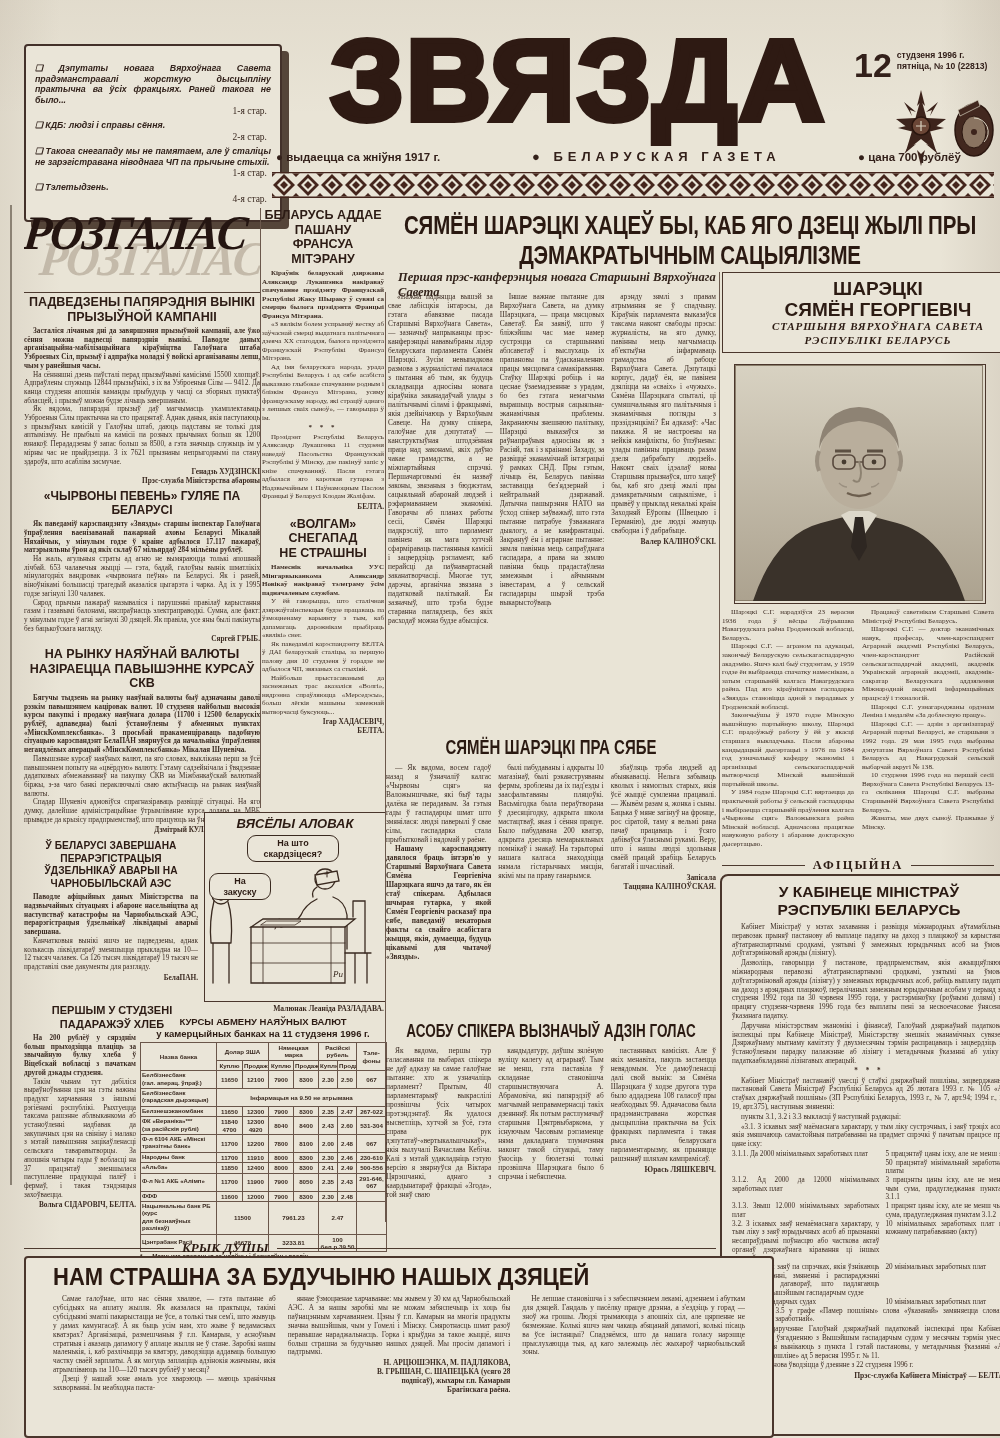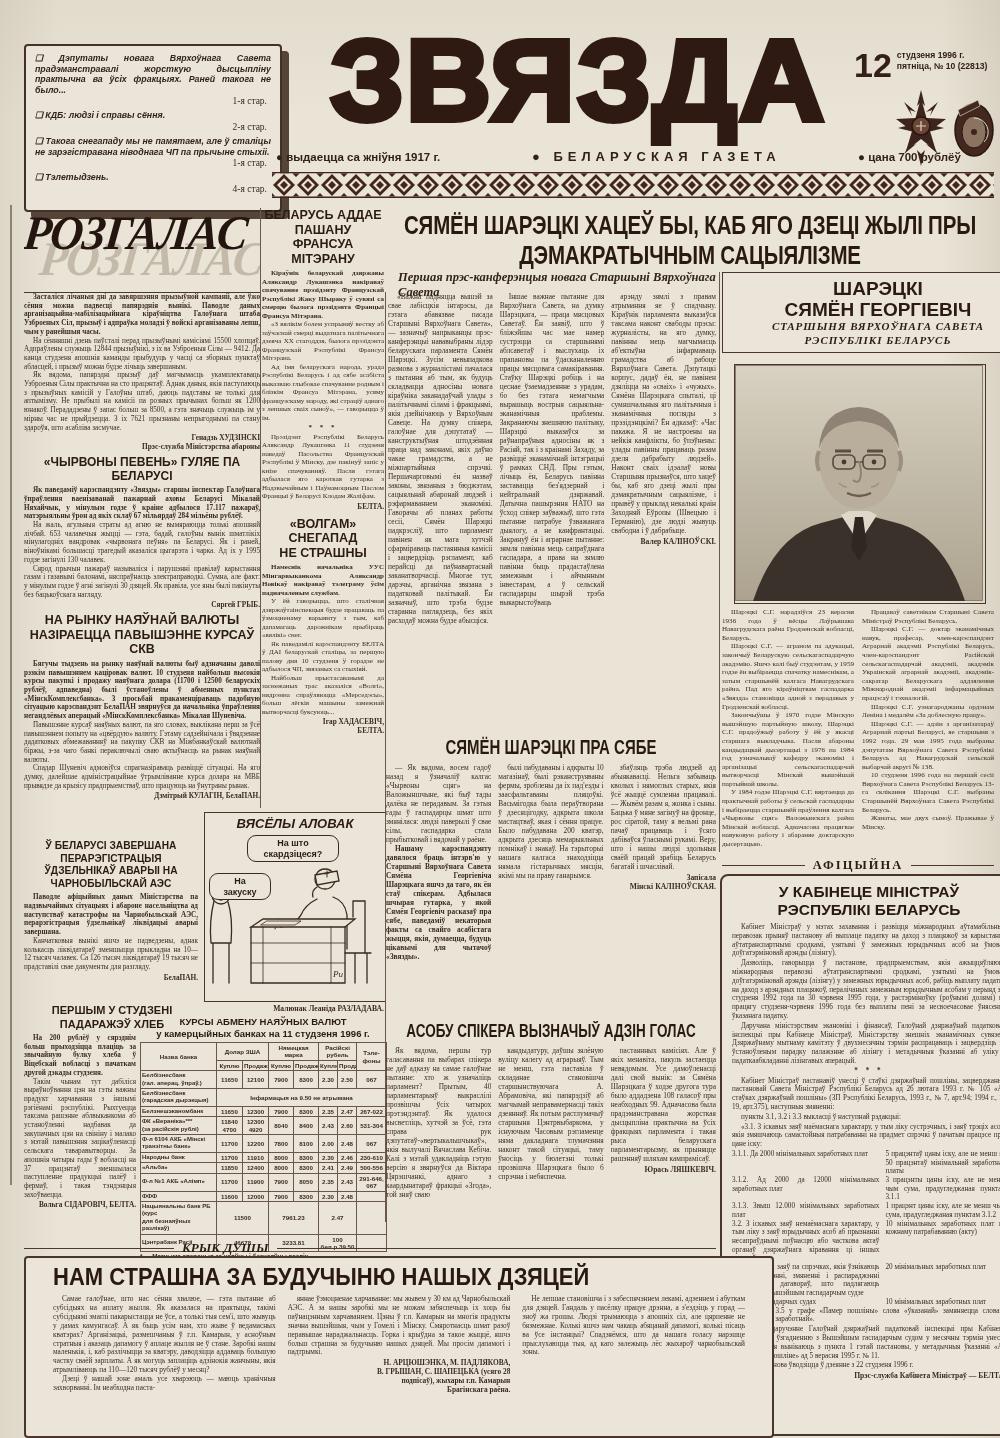--- a/index.html
+++ b/index.html
@@ -13,21 +13,21 @@
   
   .zv{font-family:"Liberation Sans",sans-serif;font-weight:bold;color:#2e1a13;
       font-size:118px;line-height:.92;text-align:center;letter-spacing:2px;
       -webkit-text-stroke:6px #2e1a13;transform:scaleY(.97);transform-origin:top;}
   .issue12{font-family:"Liberation Sans",sans-serif;font-weight:bold;font-size:34px;color:#33201a;line-height:.9;}
   .issuetxt{font-family:"Liberation Sans",sans-serif;font-weight:bold;font-size:8.6px;line-height:11px;color:#33201a;}
   .subline{font-family:"Liberation Sans",sans-serif;font-weight:bold;color:#33201a;font-size:11.5px;}
   .gazeta{letter-spacing:5px;font-size:13px;}
   
   .teaser{border:2px solid #43312a;border-radius:4px;background:#eae5d8;box-shadow:7px 7px 0 #554539;
-          padding:7px 9px 5px;}
+          padding:17px 9px 5px;}
   .titem{font-family:"Liberation Sans",sans-serif;font-weight:bold;font-style:italic;font-size:8.8px;
          line-height:10.6px;text-align:justify;color:#33231c;}
   .tpage{font-family:"Liberation Serif",serif;font-weight:normal;font-style:normal;font-size:9.5px;
          text-align:right;margin:1px 4px 4px 0;}
   
   .h{font-family:"Liberation Sans",sans-serif;font-weight:bold;color:#2c1b14;text-align:center;margin:2px 0 3px;}
   .hA{font-size:12.5px;line-height:14.5px;}
   .hB{font-size:12px;line-height:14px;}
   .hS{font-size:11px;line-height:13.5px;}
   .hD{font-size:10.2px;line-height:12.6px;}
@@ -157,20 +157,22 @@
     </svg>
   </div>
 
   <div class="abs" style="left:24px;top:204px;width:236px;height:632px;overflow:hidden;">
     <div class="roz">
       <div class="rozghost">РОЗГАЛАС</div>
       <div class="rozmain">РОЗГАЛАС</div>
     </div>
     <div class="rule"></div>
     <div>
+      <div class="h hA pre">ПАДВЕДЗЕНЫ ПАПЯРЭДНІЯ ВЫНІКІ
+ПРЫЗЫЎНОЙ КАМПАНІІ</div>
       <div class="bt lead">
           <p>Засталіся лічаныя дні да завяршэння прызыўной кампаніі, але ўжо сёння можна падвесці папярэднія вынікі. Паводле даных арганізацыйна-мабілізацыйнага кіраўніцтва Галоўнага штаба Узброеных Сіл, прызыў і адпраўка моладзі ў войскі арганізаваны лепш, чым у ранейшыя часы.</p>
         </div>
       <div class="bt">
           <p>На сённяшні дзень паўсталі перад прызыўнымі камісіямі 15500 хлопцаў. Адпраўлены служыць 12844 прызыўнікі, з іх ва Узброеныя Сілы — 9412. Да канца студзеня апошнія каманды прыбудуць у часці са зборных пунктаў абласцей, і прызыў можна будзе лічыць завершаным.</p>
           <p>Як вядома, папярэдні прызыў даў магчымасць укамплектаваць Узброеныя Сілы практычна на сто працэнтаў. Аднак даныя, якія паступаюць з прызыўных камісій у Галоўны штаб, даюць падставы не толькі для аптымізму. Не прыбылі на камісіі па розных прычынах больш як 1200 юнакоў. Перададзены ў запас больш за 8500, а гэта значыць служыць ім у мірны час не прыйдзецца. З іх 7621 прызнаны непрыгоднымі па стану здароўя, што асабліва засмучае.</p>
         </div>
       <div class="by pre">Генадзь ХУДЗІНСКІ
 Прэс-служба Міністэрства абароны</div>
     </div>
@@ -459,21 +461,21 @@
       <div class="bt" style="font-size:7.4px;line-height:9px;">
         <p>— Як вядома, восем гадоў назад я ўзначаліў калгас «Чырвоны сцяг» на Валожыншчыне, які быў тады далёка не перадавым. За гэтыя гады ў гаспадарцы шмат што змянілася: людзі паверылі ў свае сілы, гаспадарка стала прыбытковай і вядомай у раёне.</p>
         <p style="font-weight:bold;">Нашаму карэспандэнту давялося браць інтэрв'ю у Старшыні Вярхоўнага Савета Сямёна Георгіевіча Шарэцкага яшчэ да таго, як ён стаў спікерам. Адбылася шчырая гутарка, у якой Сямён Георгіевіч расказаў пра сябе, паведаміў некаторыя факты са свайго асабістага жыцця, якія, думаецца, будуць цікавымі для чытачоў «Звязды».</p>
       </div>
       <div class="bt" style="font-size:7.4px;line-height:9px;">
           <p>былі пабудаваны і адкрыты 10 магазінаў, былі рэканструяваны фермы, зроблены да іх пад'езды і заасфальтаваны пляцоўкі. Васьмігодка была пераўтворана ў дзесяцігодку, адкрыта школа мастацтваў, якая і сёння працуе. Было пабудавана 200 кватэр, адкрыта дзесяць мемарыяльных помнікаў і знакаў. На тэрыторыі нашага калгаса знаходзіцца нямала гістарычных мясцін, якімі мы па праву ганарымся.</p>
         </div>
       <div class="bt" style="font-size:7.4px;line-height:9px;">
           <p>збаўляць трэба людзей ад абыякавасці. Нельга забываць кволых і нямоглых старых, якія ўсё жыццё сумленна працавалі. — Жывём разам я, жонка і сыны. Бацька ў мяне загінуў на фронце, рос сіратой, таму я вельмі рана пачаў працаваць і ўсяго дабіваўся ўласнымі рукамі. Веру, што і нашы людзі здольныя сваёй працай зрабіць Беларусь багатай і шчаслівай.</p>
         <div class="bigby pre">Запісала
-Мінскі КАЛІНОЎСКАЯ.</div>
+Таццяна КАЛІНОЎСКАЯ.</div>
       </div>
     </div>
   </div>
 
   <div class="abs" style="left:386px;top:1024px;width:330px;">
     <div class="secthead" style="font-size:13.5px;">АСОБУ СПІКЕРА ВЫЗНАЧЫЎ АДЗІН ГОЛАС</div>
     <div class="cols" style="margin-top:7px;height:168px;">
       <div class="bt" style="font-size:7.4px;line-height:9px;">
           <p>Як вядома, першы тур галасавання па выбарах спікера не даў адказу на самае галоўнае пытанне: хто ж узначаліць парламент? Прытым, 40 парламентарыяў выкраслілі прозвішчы ўсіх чатырох прэтэндэнтаў. Як удалося высветліць, хутчэй за ўсё, гэта справа рук дэпутатаў-«вертыкальшчыкаў», якія вылучалі Вячаслава Кебіча. Калі з мэтай удакладніць гэтую версію я звярнуўся да Віктара Цярэшчанкі, аднаго з каардынатараў фракцыі «Згода», той зняў сваю</p>
         </div>

